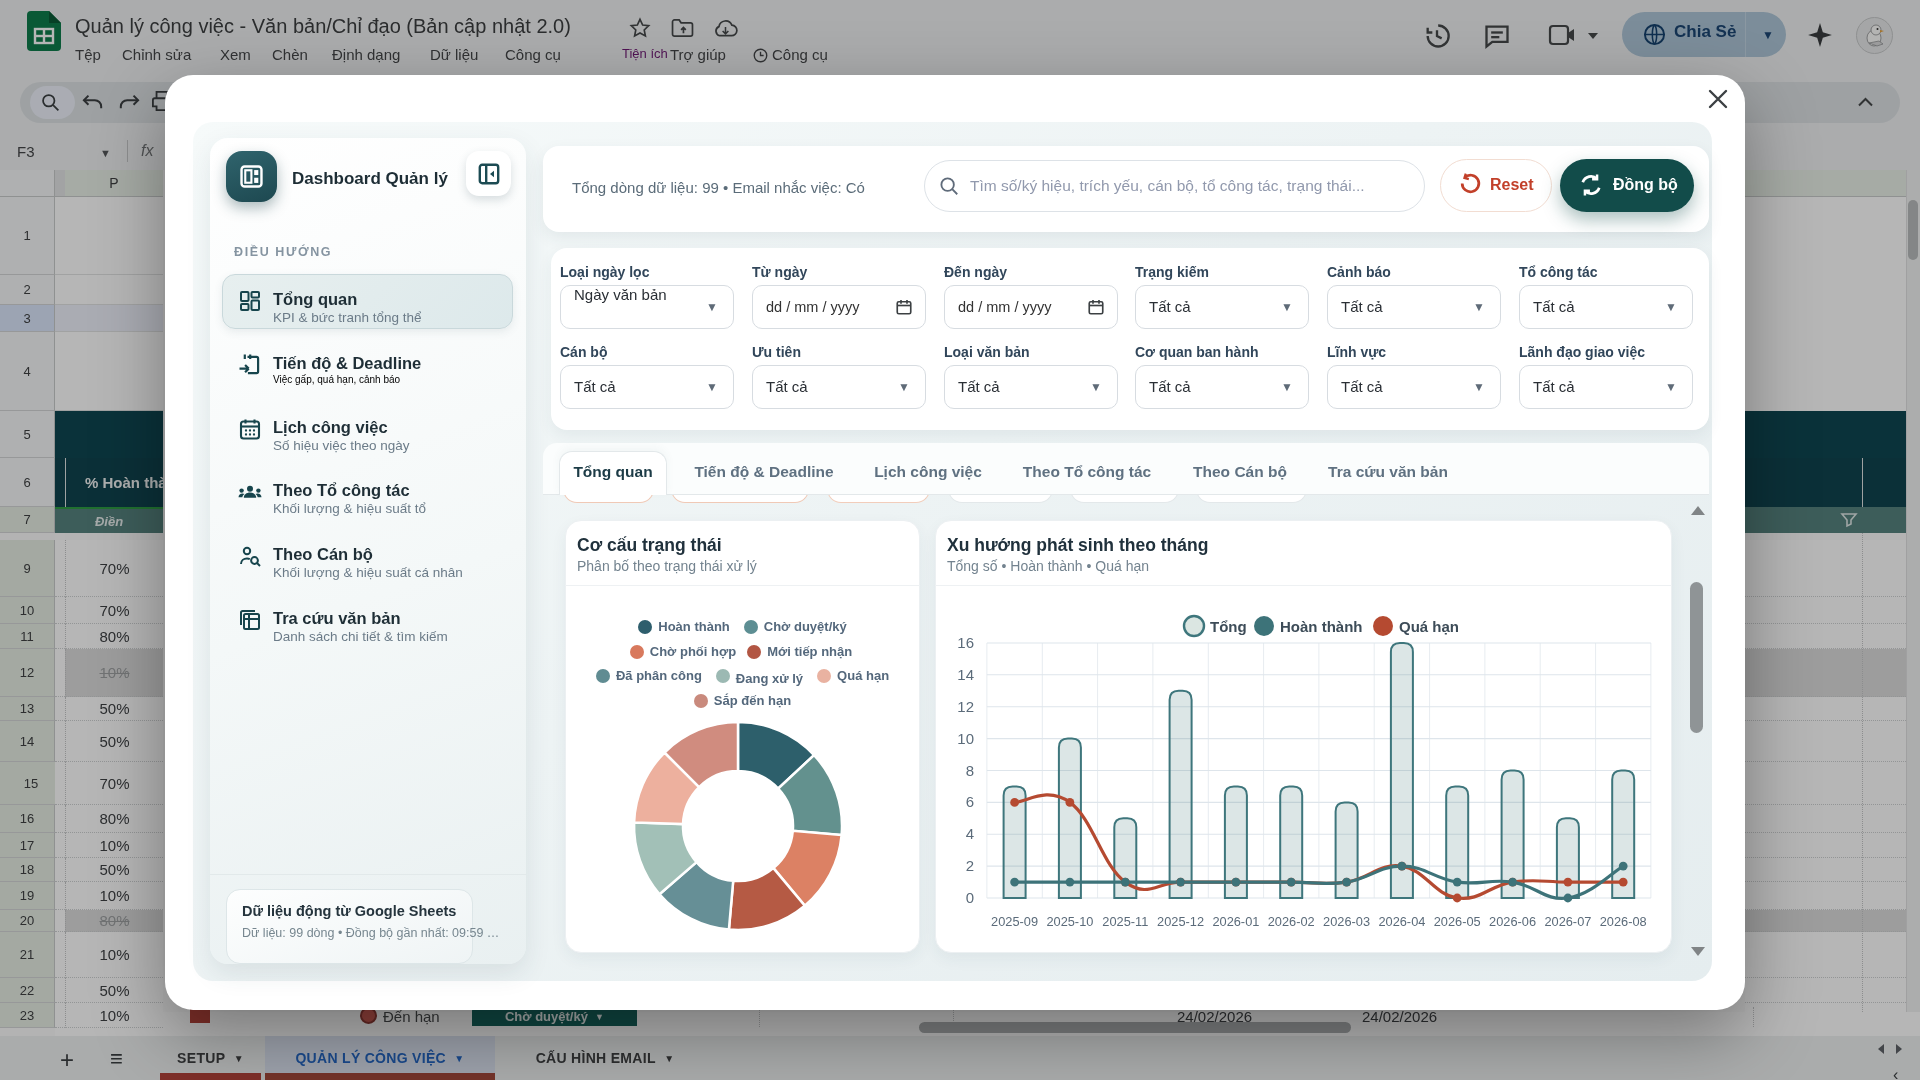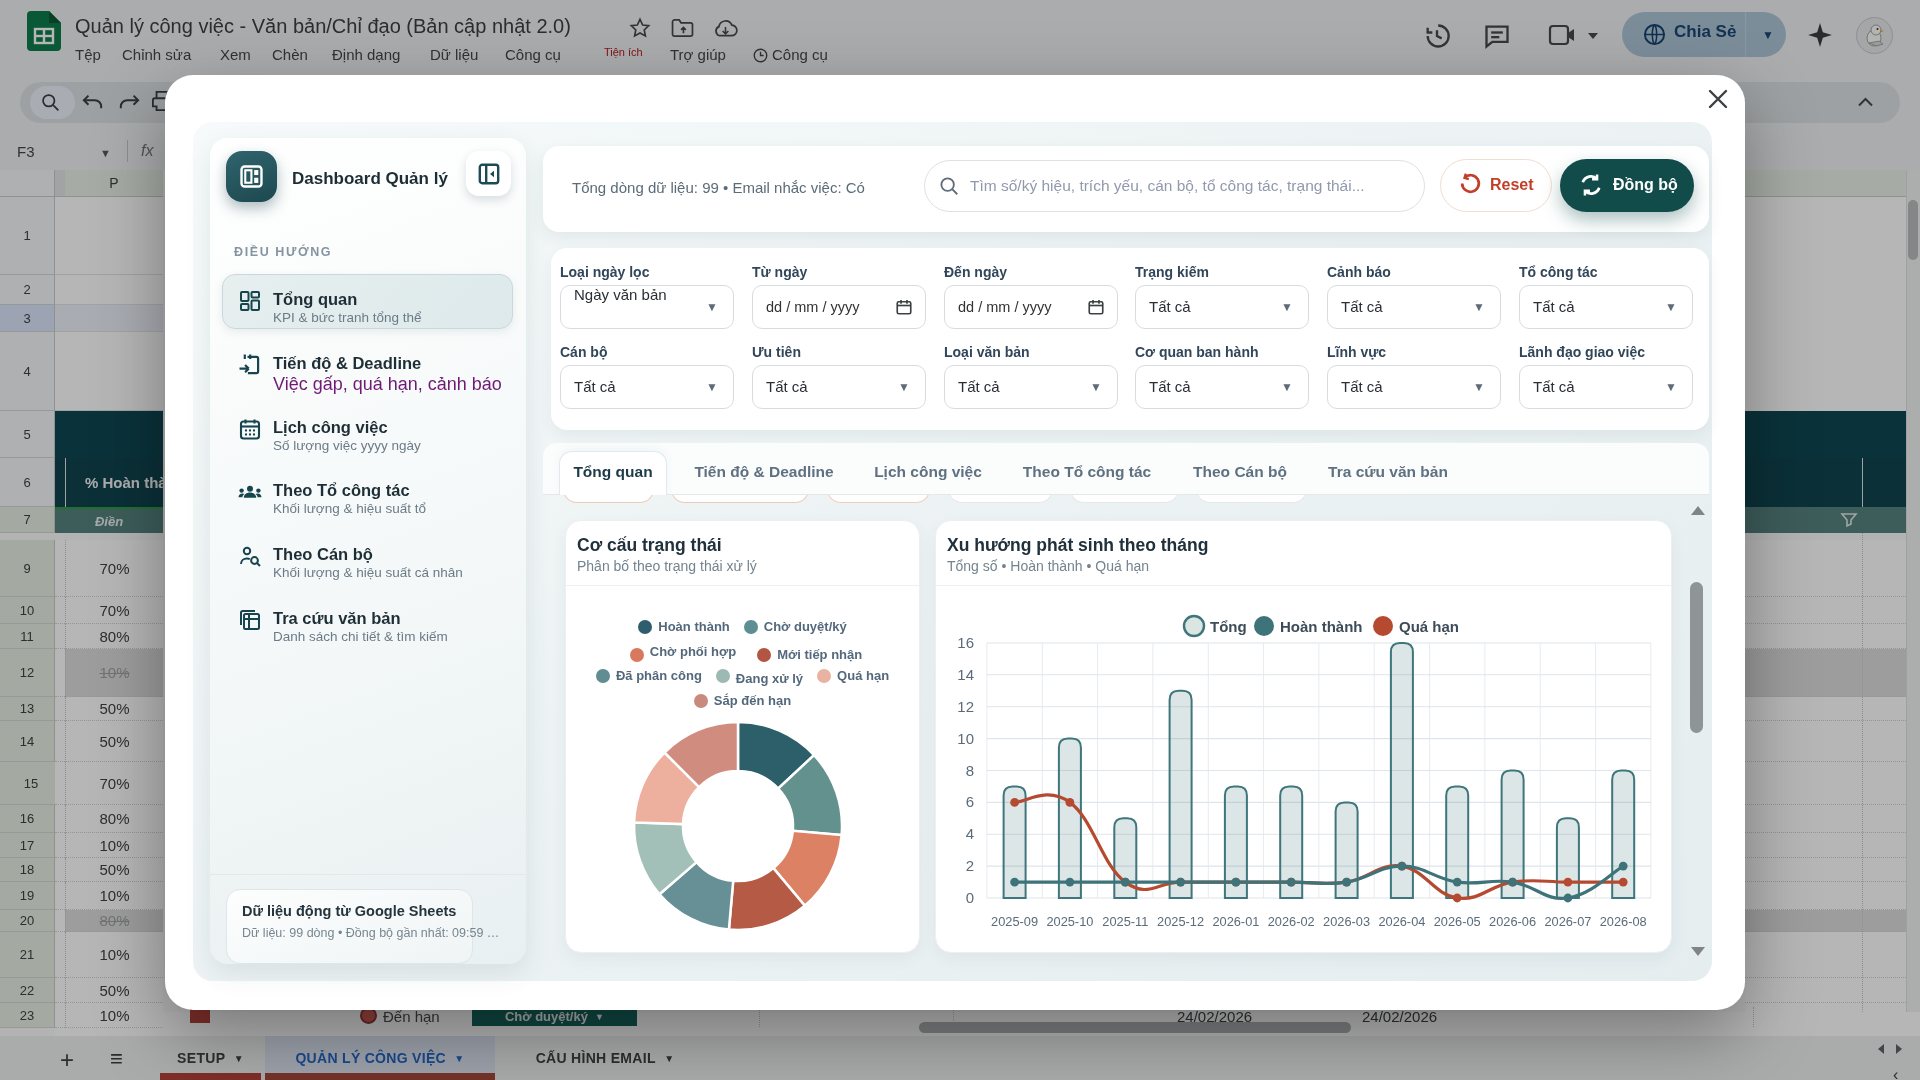--- a/index.html
+++ b/index.html
@@ -40,21 +40,21 @@
       <path d="M7 16h12a5.5 5.5 0 0 0 .6-11A7 7 0 0 0 6.2 6.5 5 5 0 0 0 7 16z" fill="none" stroke="#46494b" stroke-width="1.8"></path>
       <path d="M10 11l3 3 3-3M13 14V7" fill="none" stroke="#46494b" stroke-width="1.6"></path>
     </svg>
     <div class="a" style="left:75px;top:46px;font-size:15px;color:#454749">Tệp</div>
     <div class="a" style="left:122px;top:46px;font-size:15px;color:#454749">Chỉnh sửa</div>
     <div class="a" style="left:220px;top:46px;font-size:15px;color:#454749">Xem</div>
     <div class="a" style="left:272px;top:46px;font-size:15px;color:#454749">Chèn</div>
     <div class="a" style="left:332px;top:46px;font-size:15px;color:#454749">Định dạng</div>
     <div class="a" style="left:430px;top:46px;font-size:15px;color:#454749">Dữ liệu</div>
     <div class="a" style="left:505px;top:46px;font-size:15px;color:#454749">Công cụ</div>
-    <div class="a" style="left:604px;top:46px;font-size:11px;color:#b91c1c">Tiện ích</div>
+    <div class="a" style="left:622px;top:46px;font-size:13px;color:#701a75">Tiện ích</div>
     <div class="a" style="left:670px;top:46px;font-size:15px;color:#454749">Trợ giúp</div>
     <div class="a" style="left:772px;top:46px;font-size:15px;color:#454749">Công cụ</div>
     <svg class="a" style="left:753px;top:48px" width="15" height="15" viewBox="0 0 24 24">
       <circle cx="12" cy="12" r="10" fill="none" stroke="#454749" stroke-width="2.2"></circle>
       <path d="M12 6v6h5" fill="none" stroke="#454749" stroke-width="2.2"></path>
     </svg>
     <svg class="a" style="left:1423px;top:22px" width="28" height="28" viewBox="0 0 24 24">
       <path d="M13 3a9 9 0 1 1-9 9" fill="none" stroke="#46494b" stroke-width="2"></path>
       <path d="M4 5v4h4" fill="none" stroke="#46494b" stroke-width="2"></path>
       <path d="M12 7v5l4 2" fill="none" stroke="#46494b" stroke-width="2"></path>
@@ -258,34 +258,34 @@
       <rect x="3" y="15" width="7.5" height="6" rx="1" fill="none" stroke="#17454d" stroke-width="2"></rect>
     </svg>
     <div class="a z" style="left:273px;top:290px;font-size:16.5px;font-weight:bold;color:#1e2e36">Tổng quan</div>
     <div class="a z" style="left:273px;top:310px;font-size:13.5px;color:#6b7b88">KPI &amp; bức tranh tổng thể</div>
     <svg class="a z" style="left:238px;top:353px" width="24" height="24" viewBox="0 0 24 24">
       <path d="M9.5 3.8h9a1.6 1.6 0 0 1 1.6 1.6v13.2a1.6 1.6 0 0 1-1.6 1.6h-8.6" fill="none" stroke="#17454d" stroke-width="2.2"></path>
       <path d="M6.8 1.5v4.4M12.2 1.5v4.4" stroke="#17454d" stroke-width="2.2"></path>
       <path d="M1.5 15.6h9.2m0 0l-3.6-3.6M10.7 15.6l-3.6 3.6" fill="none" stroke="#17454d" stroke-width="2.2"></path>
     </svg>
     <div class="a z" style="left:273px;top:354px;font-size:16.5px;font-weight:bold;color:#1e2e36">Tiến độ &amp; Deadline</div>
-    <div class="a z" style="left:273px;top:374px;font-size:18px;color:#701a75">Việc gấp, quá hạn, cảnh báo</div>
+    <div class="a z" style="left:273px;top:374px;font-size:10px;color:#000000">Việc gấp, quá hạn, cảnh báo</div>
     <svg class="a z" style="left:238px;top:417px" width="24" height="24" viewBox="0 0 24 24">
       <rect x="3" y="4.5" width="18" height="17" rx="2.5" fill="none" stroke="#17454d" stroke-width="2.1"></rect>
       <path d="M3 9.5h18" stroke="#17454d" stroke-width="2.1"></path>
       <path d="M7.5 2.5v4M16.5 2.5v4" stroke="#17454d" stroke-width="2.1"></path>
       <circle cx="8" cy="13.5" r="1.15" fill="#17454d"></circle>
       <circle cx="12" cy="13.5" r="1.15" fill="#17454d"></circle>
       <circle cx="16" cy="13.5" r="1.15" fill="#17454d"></circle>
       <circle cx="8" cy="17.5" r="1.15" fill="#17454d"></circle>
       <circle cx="12" cy="17.5" r="1.15" fill="#17454d"></circle>
       <circle cx="16" cy="17.5" r="1.15" fill="#17454d"></circle>
     </svg>
     <div class="a z" style="left:273px;top:418px;font-size:16.5px;font-weight:bold;color:#1e2e36">Lịch công việc</div>
-    <div class="a z" style="left:273px;top:438px;font-size:13.5px;color:#6b7b88">Số lượng việc yyyy ngày</div>
+    <div class="a z" style="left:273px;top:438px;font-size:13.5px;color:#6b7b88">Số hiệu việc theo ngày</div>
     <svg class="a z" style="left:238px;top:480px" width="24" height="24" viewBox="0 0 24 24">
       <circle cx="12" cy="8.8" r="3" fill="#17454d"></circle>
       <path d="M5.8 17.8c0-3.1 2.7-5.2 6.2-5.2s6.2 2.1 6.2 5.2z" fill="#17454d"></path>
       <circle cx="3.6" cy="10.6" r="2.2" fill="#17454d"></circle>
       <path d="M0.5 17.2c0-2.3 1.8-3.8 4-3.8 .7 0 1.4.2 2 .5-1.3 1-2 2.1-2.2 3.3z" fill="#17454d"></path>
       <circle cx="20.4" cy="10.6" r="2.2" fill="#17454d"></circle>
       <path d="M23.5 17.2c0-2.3-1.8-3.8-4-3.8-.7 0-1.4.2-2 .5 1.3 1 2 2.1 2.2 3.3z" fill="#17454d"></path>
     </svg>
     <div class="a z" style="left:273px;top:481px;font-size:16.5px;font-weight:bold;color:#1e2e36">Theo Tổ công tác</div>
     <div class="a z" style="left:273px;top:501px;font-size:13.5px;color:#6b7b88">Khối lượng &amp; hiệu suất tổ</div>
@@ -411,21 +411,21 @@
     <div class="a z" style="left:947px;top:535px;font-size:17.5px;font-weight:bold;color:#20313c">Xu hướng phát sinh theo tháng</div>
     <div class="a z" style="left:947px;top:558px;font-size:14px;color:#73838f">Tổng số • Hoàn thành • Quá hạn</div>
     <div class="a z" style="left:935px;top:585px;width:737px;height:1px;background:#eef1f3"></div>
     <div class="a z" style="left:565px;top:617px;width:355px;text-align:center;white-space:nowrap;line-height:20px"><span style="display:inline-flex;align-items:center;margin:0 7px">
         <span style="width:14px;height:14px;border-radius:50%;background:#2e5e6d;margin-right:6px"></span>
         <span style="font-size:13px;font-weight:bold;color:#54687c">Hoàn thành</span>
       </span><span style="display:inline-flex;align-items:center;margin:0 7px">
         <span style="width:14px;height:14px;border-radius:50%;background:#5d8e93;margin-right:6px"></span>
         <span style="font-size:13px;font-weight:bold;color:#54687c">Chờ duyệt/ký</span>
       </span></div>
-    <div class="a z" style="left:565px;top:641.5px;width:355px;text-align:center;white-space:nowrap;line-height:20px"><span style="display:inline-flex;align-items:flex-end;margin:0 14px">
+    <div class="a z" style="left:565px;top:641.5px;width:355px;text-align:center;white-space:nowrap;line-height:20px"><span style="display:inline-flex;align-items:center;margin:0 4px">
         <span style="width:14px;height:14px;border-radius:50%;background:#d8795d;margin-right:6px"></span>
         <span style="font-size:13px;font-weight:bold;color:#54687c">Chờ phối hợp</span>
       </span><span style="display:inline-flex;align-items:center;margin:0 7px">
         <span style="width:14px;height:14px;border-radius:50%;background:#b25643;margin-right:6px"></span>
         <span style="font-size:13px;font-weight:bold;color:#54687c">Mới tiếp nhận</span>
       </span></div>
     <div class="a z" style="left:565px;top:666px;width:355px;text-align:center;white-space:nowrap;line-height:20px"><span style="display:inline-flex;align-items:center;margin:0 7px">
         <span style="width:14px;height:14px;border-radius:50%;background:#608c92;margin-right:6px"></span>
         <span style="font-size:13px;font-weight:bold;color:#54687c">Đã phân công</span>
       </span><span style="display:inline-flex;align-items:flex-start;margin:0 7px">

